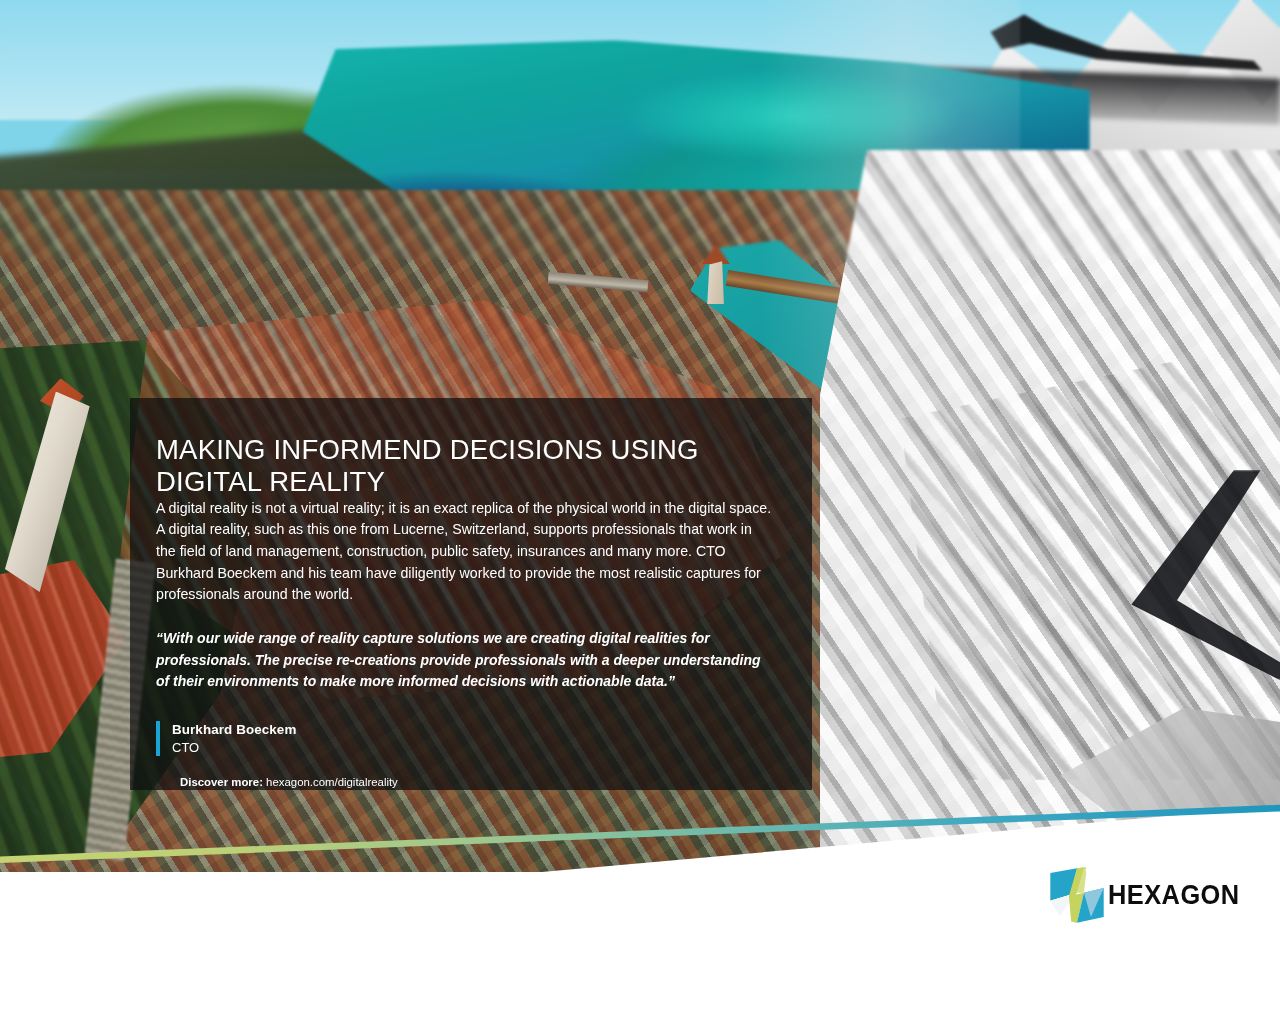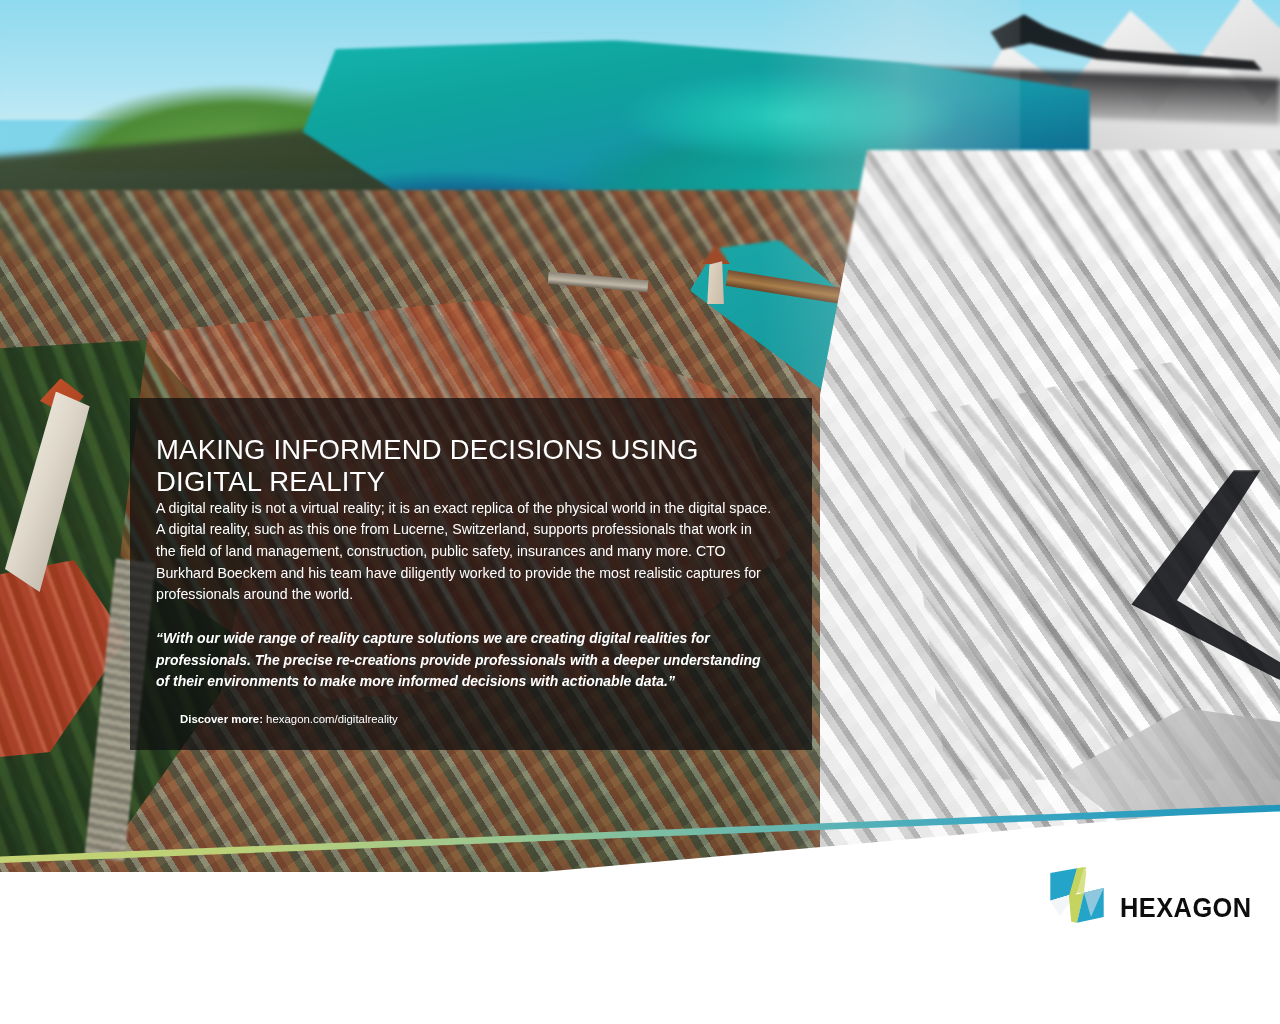--- a/index.html
+++ b/index.html
@@ -327,22 +327,22 @@
     width: 1280px; height: 120px;
     background: linear-gradient(90deg, #c4d373 0%, #bcd077 18%, #9ec78f 38%, #6cb9ad 58%, #3ca7c2 78%, #1f96bc 100%);
     clip-path: polygon(0% 47%, 100% 4%, 100% 9.5%, 0% 52.5%);
   }
 
   
   .logo {
     position: absolute;
     left: 1048px; top: 866px;
     display: flex;
-    align-items: flex-end;
-    gap: 14px;
+    align-items: center;
+    gap: 2px;
   }
   .logo-mark {
     width: 58px; height: 58px;
     display: block;
   }
   .logo-word {
     font-family: "Liberation Sans", sans-serif;
     font-size: 27px;
     font-weight: 700;
     letter-spacing: .5px;
@@ -350,21 +350,21 @@
     transform: scaleX(.94);
     transform-origin: left center;
     white-space: nowrap;
   }
 
   
   .panel {
     position: absolute;
     left: 130px; top: 398px;
     width: 682px;
-    height: 352px;
+    height: 392px;
     background: rgba(14, 14, 15, 0.72);
     padding: 34px 40px 0 26px;
   }
   .panel-inner { padding-left: 0; }
 
   .headline {
     font-family: "Liberation Sans", sans-serif;
     font-size: 27.5px;
     font-weight: 400;
     line-height: 1.16;
@@ -498,20 +498,27 @@
   <div class="panel">
     <div class="panel-inner">
 
       <h1 class="headline">MAKING INFORMEND DECISIONS USING
 DIGITAL REALITY</h1>
 
       <p class="body-copy">A digital reality is not a virtual reality; it is an exact replica of the physical world in the digital space. A digital reality, such as this one from Lucerne, Switzerland, supports professionals that work in the field of land management, construction, public safety, insurances and many more. CTO Burkhard Boeckem and his team have diligently worked to provide the most realistic captures for professionals around the world.</p>
 
       <p class="quote">“With our wide range of reality capture solutions we are creating digital realities for professionals. The precise re-creations provide professionals with a deeper understanding of their environments to make more informed decisions with actionable data.”</p>
 
+      <div class="attribution">
+        <div class="attr-bar"></div>
+        <div class="attr-text">
+          <div class="attr-name">Burkhard Boeckem</div>
+          <div class="attr-role">CTO</div>
+        </div>
+      </div>
 
       <div class="discover">
         <span class="discover-label">Discover more:</span>
         <span class="discover-url">hexagon.com/digitalreality</span>
       </div>
 
     </div>
   </div>
 
 </div>

